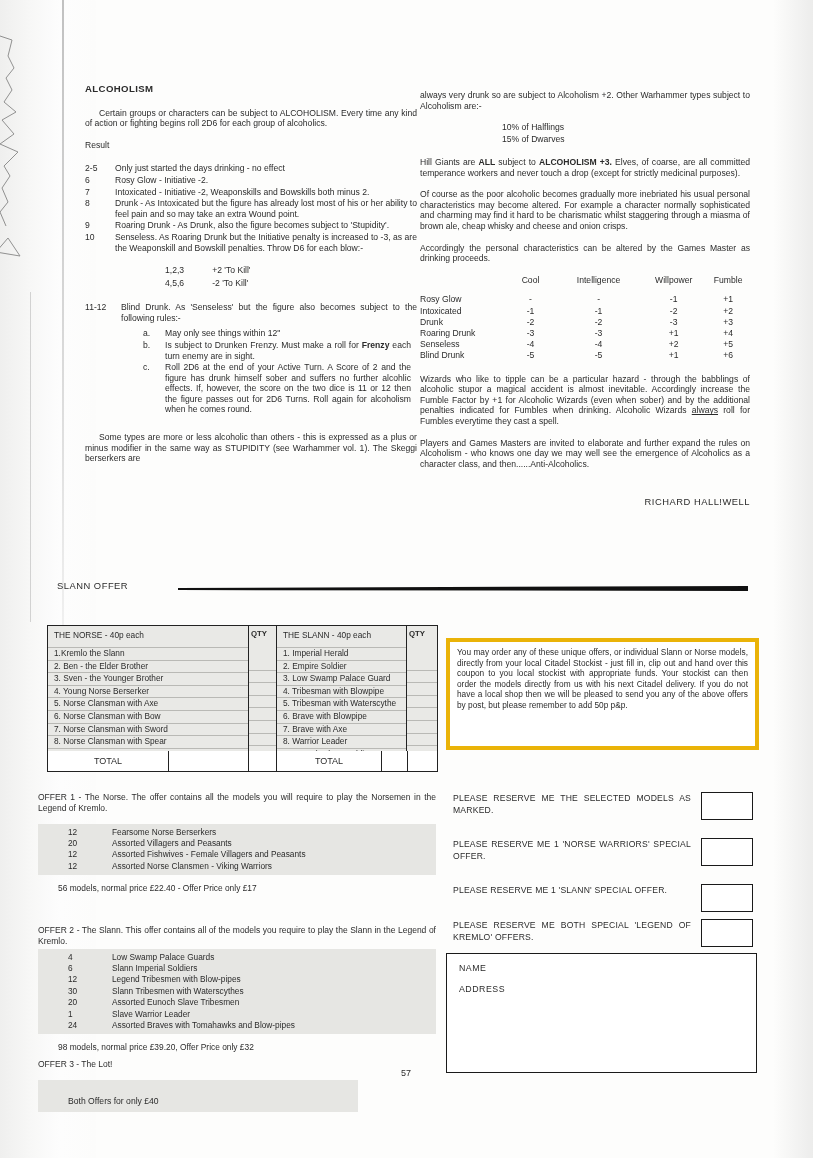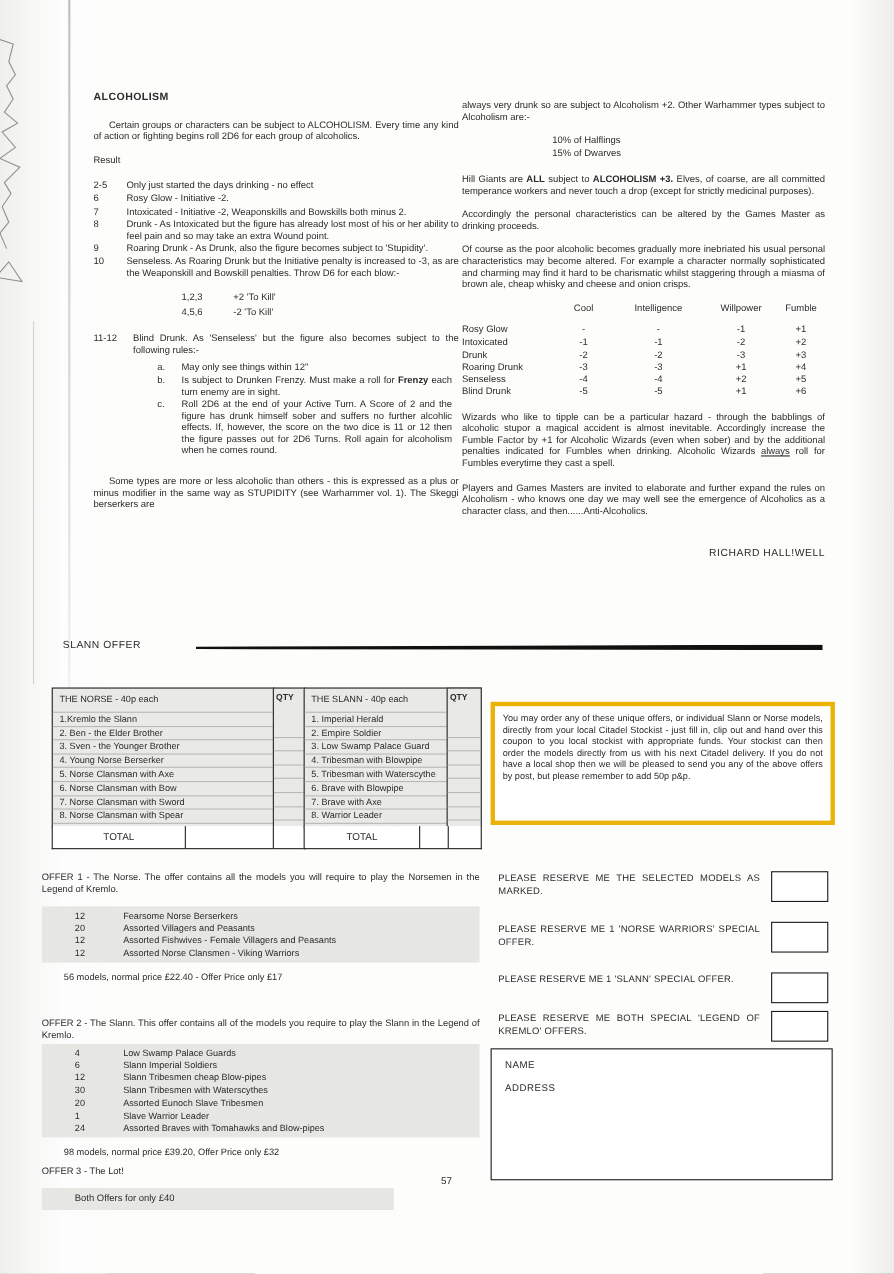--- a/index.html
+++ b/index.html
@@ -80,21 +80,21 @@
   .o1{left:38px;top:792px;width:398px;}
   .o2{left:38px;top:925px;width:398px;}
   .o3{left:38px;top:1059px;width:398px;}
   .offer-lead{margin:0 0 10px 0;text-align:justify;}
   .shade{background:#e6e6e3;padding:3px 0;}
   .shade table{border-collapse:collapse;width:100%;}
   .shade td{font-size:8.3px;line-height:11.4px;vertical-align:top;padding:0;}
   .shade td.qty{width:44px;text-align:left;padding-left:30px;}
   .shade td.desc{text-align:justify;padding-right:8px;}
   .pricerow{margin:8px 0 0 20px;font-size:8.4px;}
-  .lotbox{background:#e6e6e3;padding:4px 0 5px 30px;font-size:8.6px;margin-top:10px;width:290px;}
+  .lotbox{background:#e6e6e3;padding:16px 0 5px 30px;font-size:8.6px;margin-top:10px;width:290px;}
 
   .reserve{position:absolute;left:453px;top:793px;width:300px;}
   .res-item{position:relative;margin-bottom:23px;}
   .res-item .txt{width:238px;font-size:8.6px;line-height:11.6px;text-align:justify;letter-spacing:.2px;}
   .res-item .box{position:absolute;right:0;top:-1px;width:50px;height:26px;border:1.4px solid #1a1a1a;background:#fff;}
   .namebox{position:absolute;left:446px;top:953px;width:309px;height:118px;border:1.4px solid #1a1a1a;background:#fff;}
   .namebox .lbl{font-size:8.8px;letter-spacing:.5px;padding:9px 0 0 12px;}
   .namebox .lbl2{font-size:8.8px;letter-spacing:.5px;padding:11px 0 0 12px;}
   .pageno{position:absolute;left:401px;top:1068px;font-size:9px;}
 </style>
@@ -192,22 +192,22 @@
 
     <div class="col colR">
       <p class="p">always very drunk so are subject to Alcoholism +2. Other Warhammer types subject to Alcoholism are:-</p>
 
       <div class="centerlist">
         <div>10% of Halflings</div>
         <div>15% of Dwarves</div>
       </div>
 
       <p class="p">Hill Giants are <b>ALL</b> subject to <b>ALCOHOLISM +3.</b> Elves, of coarse, are all committed temperance workers and never touch a drop (except for strictly medicinal purposes).</p>
+      <p class="p">Of course as the poor alcoholic becomes gradually more inebriated his usual personal characteristics may become altered. For example a character normally sophisticated and charming may find it hard to be charismatic whilst staggering through a miasma of brown ale, cheap whisky and cheese and onion crisps.</p>
       <p class="p">Accordingly the personal characteristics can be altered by the Games Master as drinking proceeds.</p>
-      <p class="p">Of course as the poor alcoholic becomes gradually more inebriated his usual personal characteristics may become altered. For example a character normally sophisticated and charming may find it hard to be charismatic whilst staggering through a miasma of brown ale, cheap whisky and cheese and onion crisps.</p>
 
       <table class="chartbl">
         <thead>
           <tr>
             <th class="rowhead" style="width:86px"></th>
             <th style="width:52px">Cool</th>
             <th style="width:86px">Intelligence</th>
             <th style="width:66px">Willpower</th>
             <th style="width:44px">Fumble</th>
           </tr>
@@ -369,21 +369,21 @@
             <tr>
               <td class="qty">4</td>
               <td class="desc">Low Swamp Palace Guards</td>
             </tr>
             <tr>
               <td class="qty">6</td>
               <td class="desc">Slann Imperial Soldiers</td>
             </tr>
             <tr>
               <td class="qty">12</td>
-              <td class="desc">Slann Tribesmen cheap Blow-pipes</td>
+              <td class="desc">Legend Tribesmen with Blow-pipes</td>
             </tr>
             <tr>
               <td class="qty">30</td>
               <td class="desc">Slann Tribesmen with Waterscythes</td>
             </tr>
             <tr>
               <td class="qty">20</td>
               <td class="desc">Assorted Eunoch Slave Tribesmen</td>
             </tr>
             <tr>

